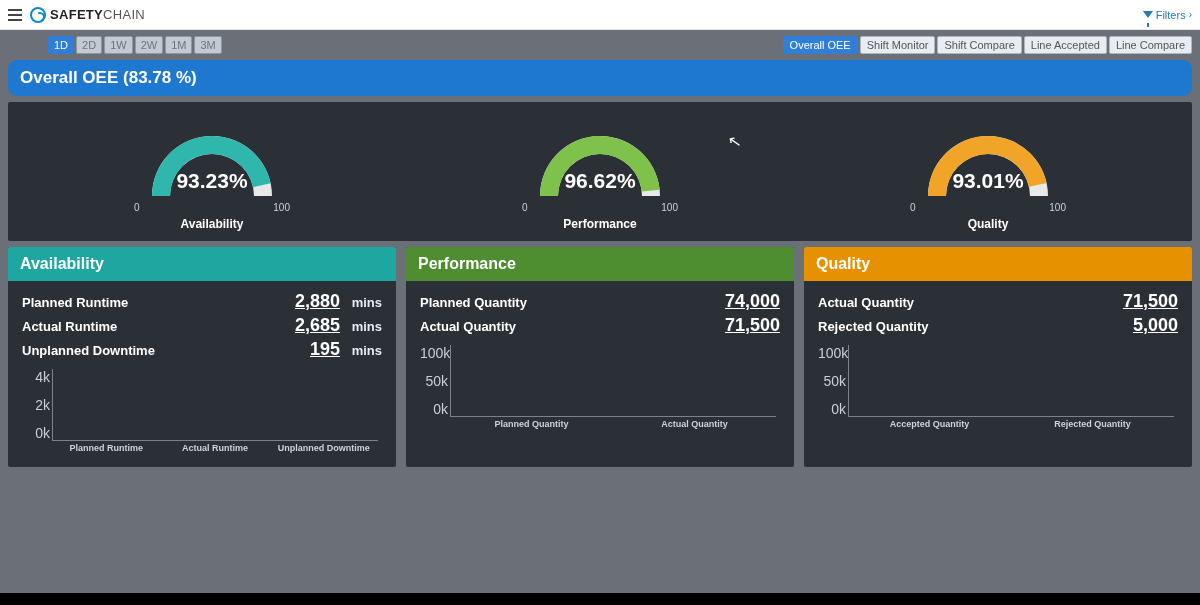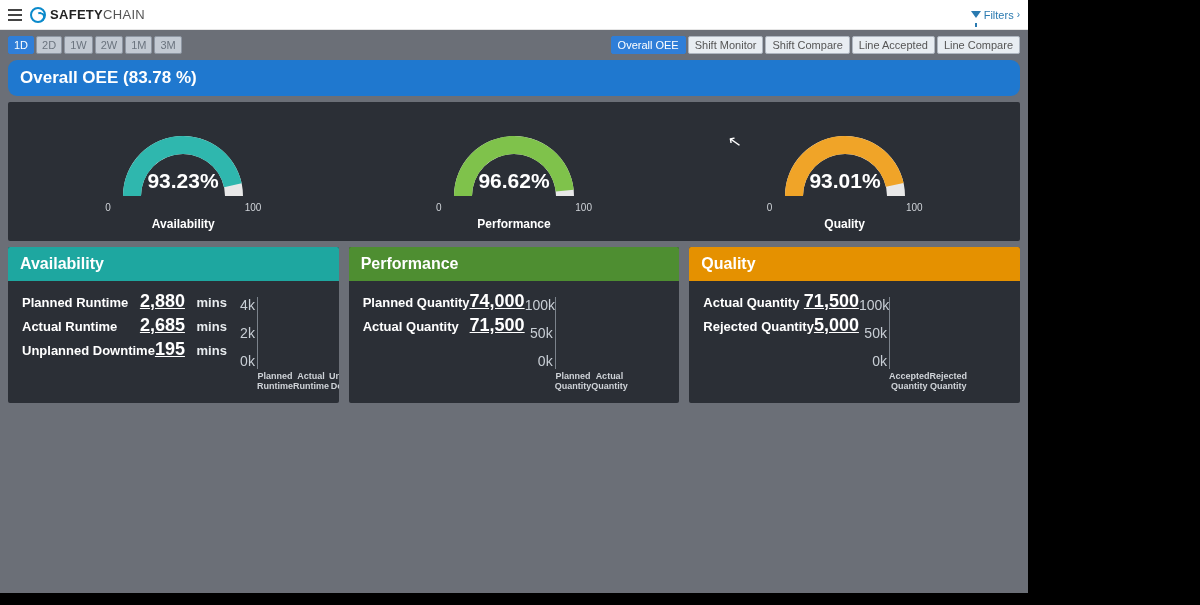--- a/index.html
+++ b/index.html
@@ -1,17 +1,17 @@
 <!DOCTYPE html>
 <html><head>
 <meta charset="utf-8">
 <style>
   * { box-sizing: border-box; margin: 0; padding: 0; }
   html, body { width: 1200px; height: 605px; font-family: Arial, Helvetica, sans-serif; background: #000; }
-  .app { width: 1028px; height: 605px; background: #15803d; display: flex; flex-direction: column; }
+  .app { width: 1200px; height: 605px; background: #15803d; display: flex; flex-direction: column; }
 
   
   .topbar {
     background: #fff; height: 30px; display: flex; align-items: center;
     padding: 0 8px; justify-content: space-between;
     border-bottom: 1px solid #e5e5e5;
   }
   .topbar-left { display: flex; align-items: center; gap: 8px; }
   .hamburger { cursor: pointer; display:flex; flex-direction:column; gap:3px; }
   .hamburger span { display:block; width:14px; height:2px; background:#444; }
@@ -30,21 +30,21 @@
   .filters-link { font-size:11px; color:#2a7ab0; display:flex; align-items:center; gap:3px; cursor:pointer;justify-content:center;}
   .filters-link .funnel{ width:0;height:0;border-left:5px solid transparent;border-right:5px solid transparent;border-top:7px solid #2a7ab0; position:relative;}
   .filters-link .funnel::after{content:"";position:absolute;left:-1px;top:5px;width:2px;height:4px;background:#2a7ab0;}
   .filters-link .chev{ font-size:10px; color:#2a7ab0 }
 
   
   .dash { flex:1; background:#6b6f77; padding:6px 8px 10px 8px; display:flex; flex-direction:column; gap:6px; overflow:hidden;}
 
   
   .controls-row{ display:flex; justify-content:space-between; align-items:flex-start; }
-  .range-group, .tab-group{ display:flex; gap:2px; }
+  .range-group, .tab-group{ display:flex; gap:2px;margin-left:40px; }
   .pill{
     font-size:11px; padding:2px 5px; border:1px solid #8e97a3; background:#c3cad3;
     color:#6b747f; cursor:pointer; border-radius:2px;
   }
   .pill.active{ background:#2F7ED8; border-color:#2F7ED8; color:#fff; }
   .tab{
     font-size:11px; padding:2px 6px; border:1px solid #aeb6c0; background:#e8edf2;
     color:#555; cursor:pointer; border-radius:2px;
   }
   .tab.active{ background:#2F7ED8; border-color:#2F7ED8; color:#fff; }
@@ -73,21 +73,21 @@
     transform:rotate(-10deg);
   }
 
   
   .panels{ display:flex; gap:10px; }
   .panel{ flex:1; background:#2b2f36; border-radius:2px; overflow:hidden; display:flex; flex-direction:column;}
   .panel-hdr{ color:#fff; font-weight:700; font-size:16px; padding:8px 12px; }
   .hdr-teal{ background:#1ea7a0; }
   .hdr-green{ background:#4e8e31; }
   .hdr-orange{ background:#e59100; }
-  .panel-body{ padding:10px 14px 16px 14px; color:#e8ecef; flex:1; display:flex; flex-direction:row;}
+  .panel-body{ padding:10px 14px 8px 14px; color:#e8ecef; flex:1; display:flex; flex-direction:column;}
   .stat-row{ display:flex; justify-content:space-between; align-items:baseline; font-size:13px; margin-bottom:3px;}
   .stat-row .lbl{ font-weight:700; color:#ffffff; }
   .stat-row .val{ font-weight:800; font-size:18px; color:#ffffff;text-decoration:underline; }
   .stat-row .unit{ font-weight:700; font-size:13px; margin-left:8px;}
 
   
   .mini{ margin-top:6px; height:90px; position:relative; }
   .mini-y{ position:absolute; left:0; top:0; bottom:18px; width:28px; display:flex; flex-direction:column; justify-content:space-between; font-size:14px; color:#c9cfd6; text-align:right;}
   .mini-plot{ position:absolute; left:30px; right:4px; top:0; bottom:18px; border-left:1px solid #7b828b; border-bottom:1px solid #7b828b;}
   .mini-xlabels{ position:absolute; left:30px; right:4px; bottom:0; height:16px; display:flex; font-size:9px; color:#cfd3d8;}

